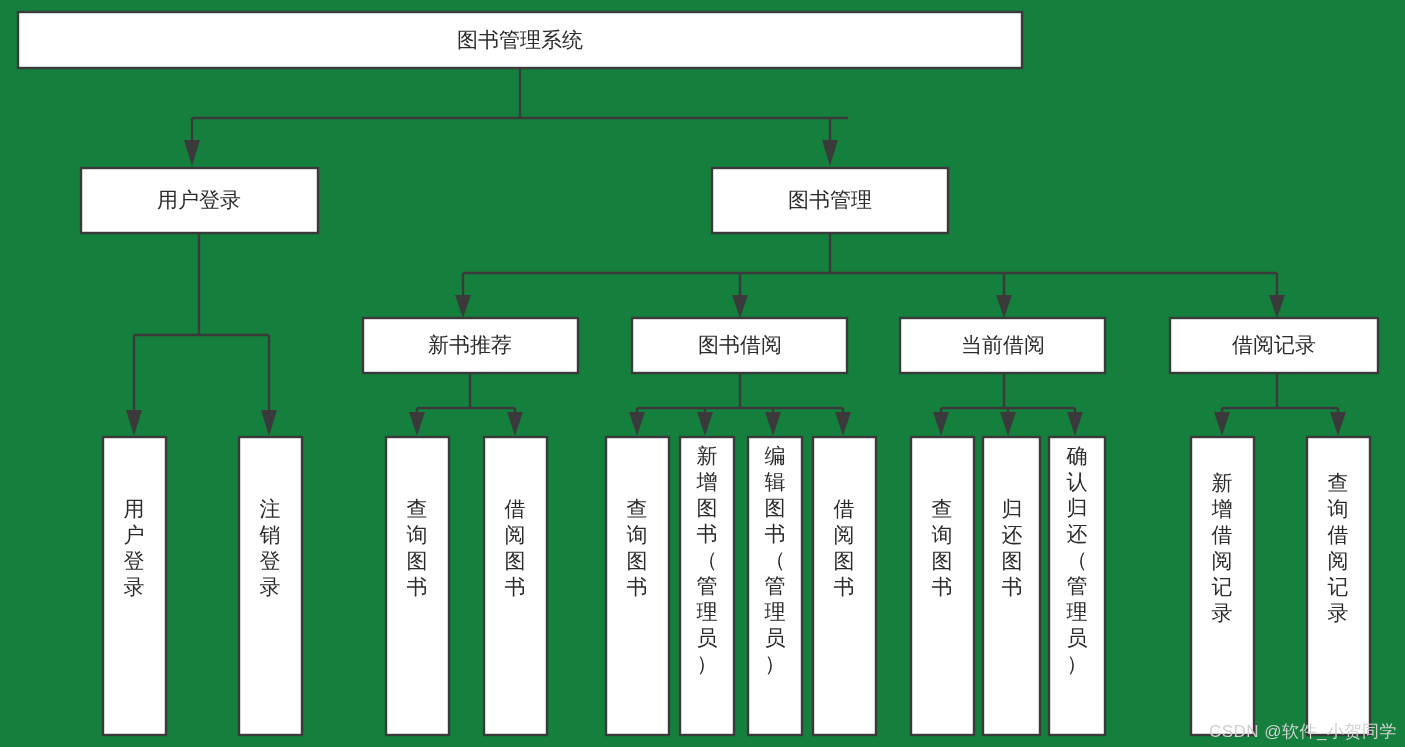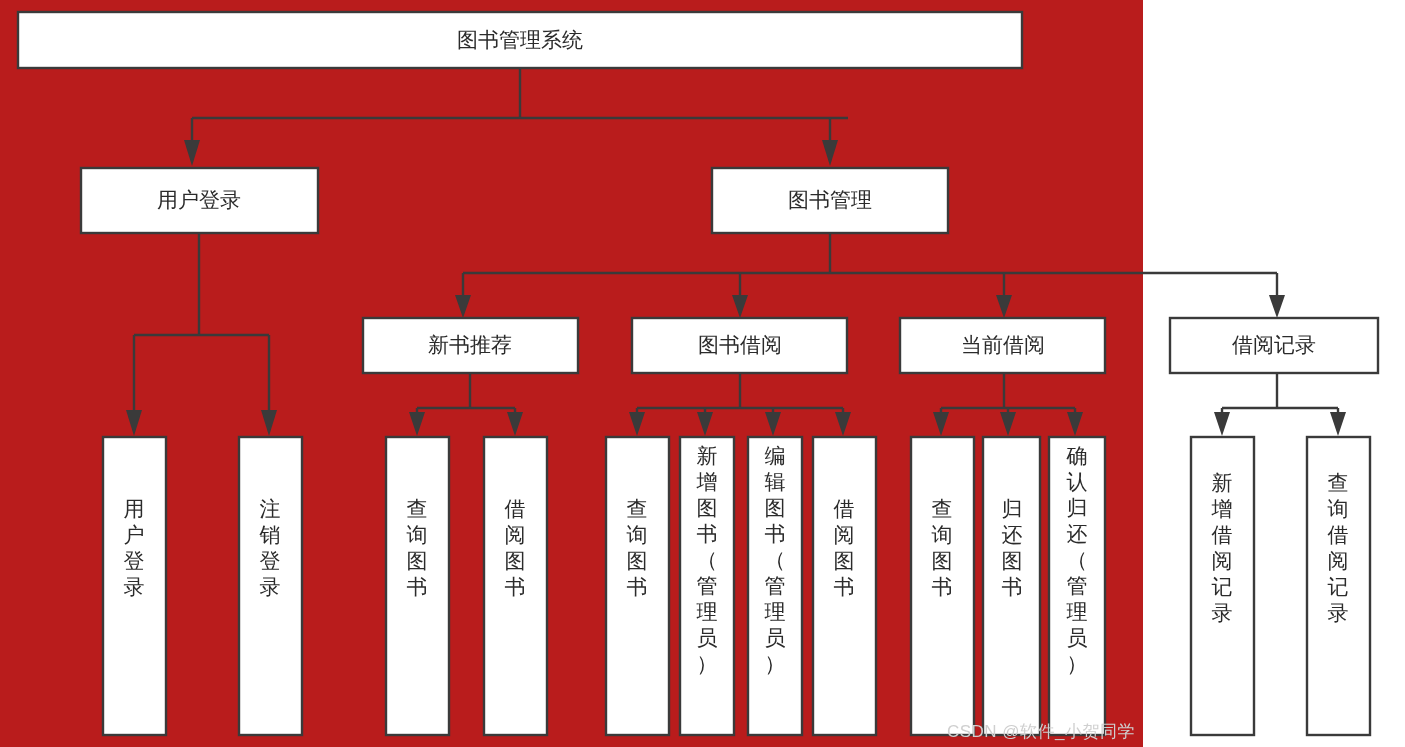--- a/index.html
+++ b/index.html
@@ -8,23 +8,23 @@
     background: #ffffff;
   }
   body {
     width: 1405px;
     height: 747px;
     font-family: "Liberation Sans", "DejaVu Sans", sans-serif;
     overflow: hidden;
   }
   #diagram-root {
     position: relative;
-    width: 1143px;
+    width: 1405px;
     height: 747px;
-    background: #b91c1c;
+    background: #15803d;
   }
   svg.flow {
     position: absolute;
     top: 0;
     left: 0;
     width: 1405px;
     height: 747px;
     display: block;
   }
   .node-rect {

